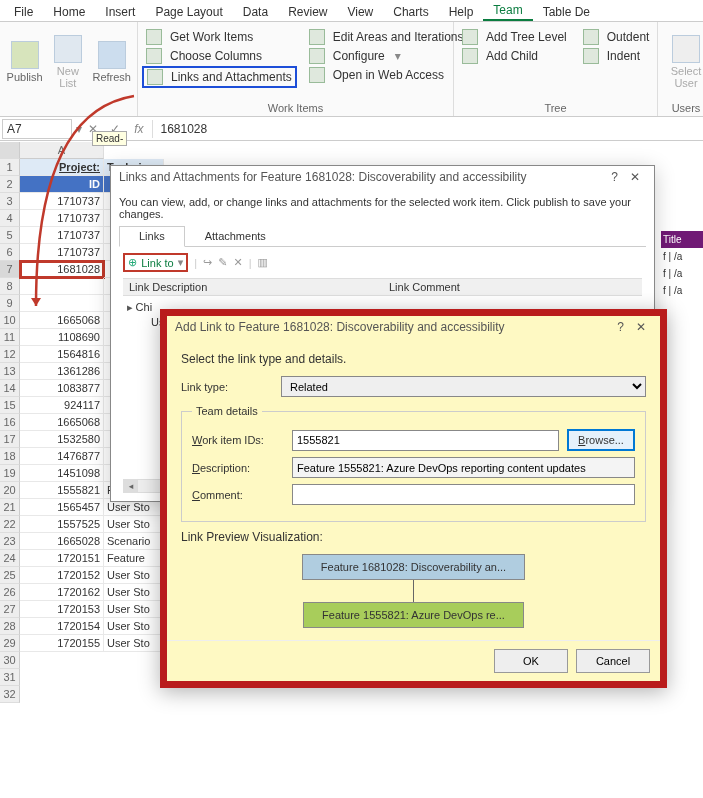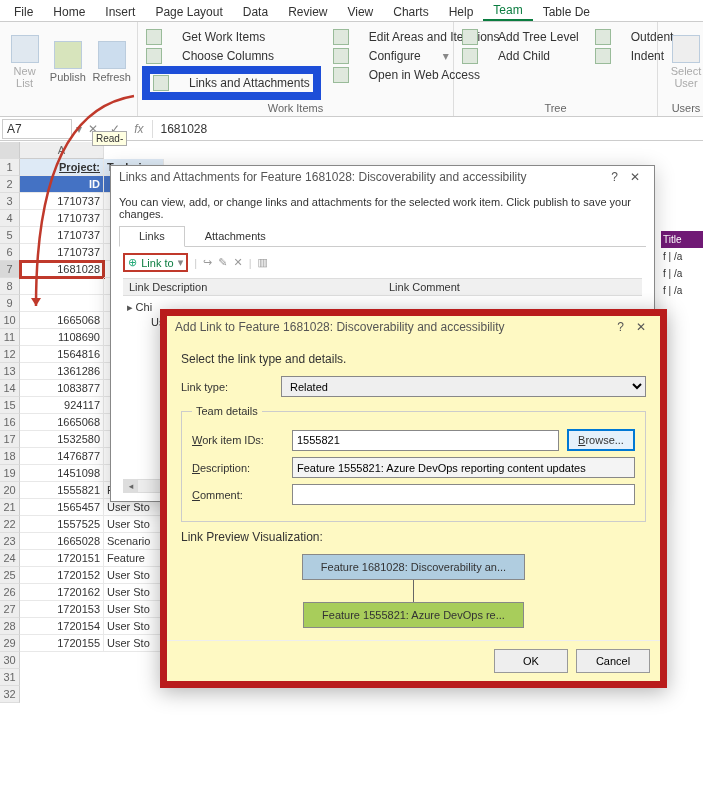--- a/index.html
+++ b/index.html
@@ -8,23 +8,23 @@
   .tabbar .tab { padding: 2px 10px; cursor: pointer; }
   .tabbar .tab.active { color: #0a7c3f; border-bottom: 2px solid #0a7c3f; font-weight: 500; }
   .ribbon { display: flex; border-bottom: 1px solid #ccc; height: 95px; background: #fafafa; }
   .rgroup { display: flex; flex-direction: column; border-right: 1px solid #ddd; padding: 2px 4px 0 4px; }
   .rgroup .top { flex: 1; display: flex; gap: 2px; }
   .rgroup .lbl { text-align: center; font-size: 11px; color: #666; padding: 2px 0; }
   .bigbtn { display: flex; flex-direction: column; align-items: center; justify-content: center; width: 48px; padding: 2px; gap: 2px; color: #666; }
   .bigbtn.disabled { color: #aaa; }
   .bigbtn .ico { width: 28px; height: 28px; background: #e0e8f0; border: 1px solid #bcd; }
   .stack { display: flex; flex-direction: column; gap: 1px; }
-  .smallbtn { display: flex; align-items: center; gap: 20px; padding: 1px 4px; white-space: nowrap; }
+  .smallbtn { display: flex; align-items: center; gap: 8px; padding: 1px 4px; white-space: nowrap; }
   .smallbtn .ico { width: 16px; height: 16px; background: #dfe8dd; border: 1px solid #9b9; flex: none; }
-  .highlight-red { border: 8px solid #1d4ed8; padding: 1px 3px; }
+  .highlight-red { border: 2px solid #1d4ed8; padding: 1px 3px; }
   .namebox { display: flex; align-items: center; border-bottom: 1px solid #ccc; height: 24px; }
   .namebox .cell { border: 1px solid #ccc; padding: 2px 4px; margin: 1px 4px 1px 2px; width: 70px; }
   .namebox .sep { color: #888; padding: 0 6px; }
   .namebox .fx { font-style: italic; color: #888; padding: 0 8px; }
   .namebox .val { border-left: 1px solid #ddd; padding: 2px 8px; flex: 1; }
   .sheet { position: absolute; top: 142px; left: 0; display: flex; }
   .rownums { display: flex; flex-direction: column; }
   .rownums div { width: 20px; height: 17px; border-bottom: 1px solid #ddd; border-right: 1px solid #ccc; text-align: center; font-size: 11px; background: #eee; color: #666; line-height: 17px; }
   .rownums div.sel { background: #d8d8d8; }
   .colhdr { position: absolute; left: 20px; top: 0; display: flex; }
@@ -87,28 +87,28 @@
   <div class="tab">View</div>
   <div class="tab">Charts</div>
   <div class="tab">Help</div>
   <div class="tab active">Team</div>
   <div class="tab">Table De</div>
 </div>
 
 <div class="ribbon">
   <div class="rgroup" style="width:138px">
     <div class="top">
+      <div class="bigbtn">
+          <div class="ico" style="background:#d7e4bc"></div>
+          <span style="font-size:11px">Publish</span>
+        </div>
       <div class="bigbtn disabled">
           <div class="ico"></div>
           <span style="white-space:pre-line;text-align:center;font-size:11px">New
 List</span>
-        </div>
-      <div class="bigbtn">
-          <div class="ico" style="background:#d7e4bc"></div>
-          <span style="font-size:11px">Publish</span>
         </div>
       <div class="bigbtn">
           <div class="ico" style="background:#cde"></div>
           <span style="font-size:11px">Refresh</span>
         </div>
     </div>
     <div class="lbl">&nbsp;</div>
   </div>
   <div class="rgroup" style="width:316px">
     <div class="top">

